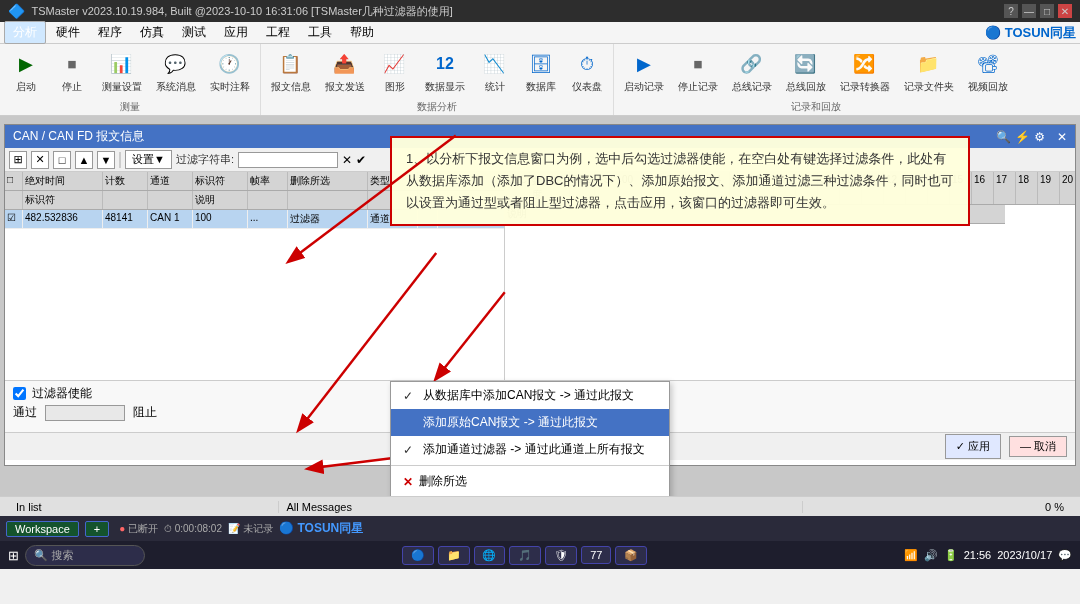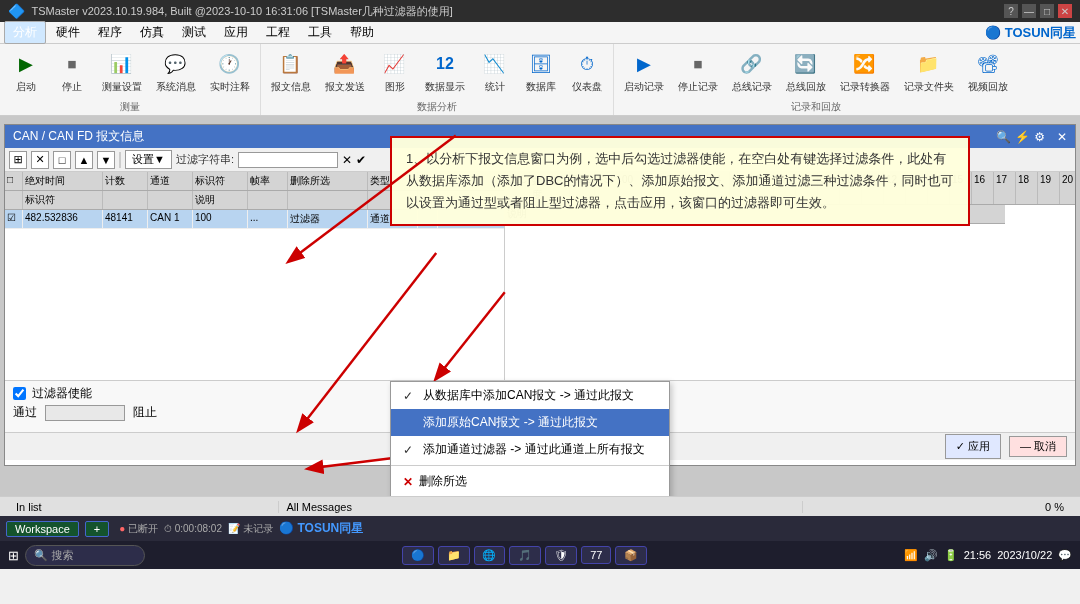--- a/index.html
+++ b/index.html
@@ -571,16 +571,16 @@
     <div class="win-task-btn">🎵</div>
     <div class="win-task-btn">🛡</div>
     <div class="win-task-btn">77</div>
     <div class="win-task-btn">📦</div>
   </div>
   <div class="win-right">
     <span>📶</span>
     <span>🔊</span>
     <span>🔋</span>
     <span>21:56</span>
-    <span>2023/10/22</span>
+    <span>2023/10/17</span>
     <span>💬</span>
   </div>
 </div>
 
 </body></html>

